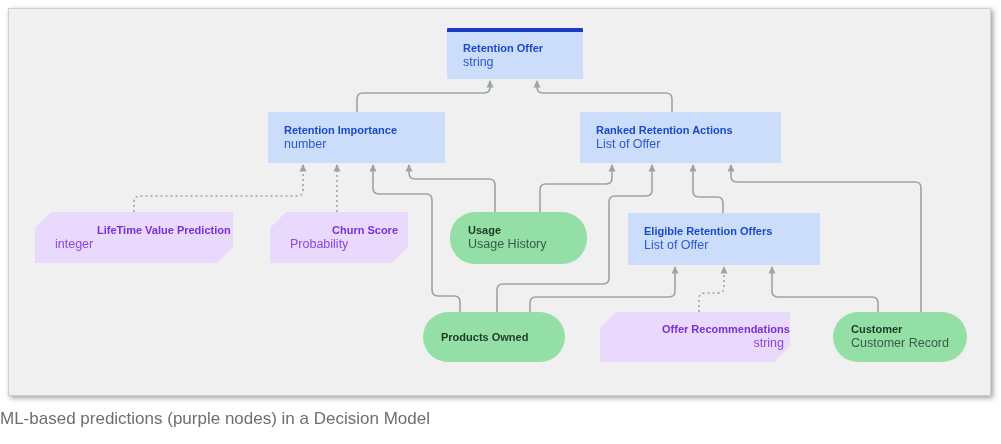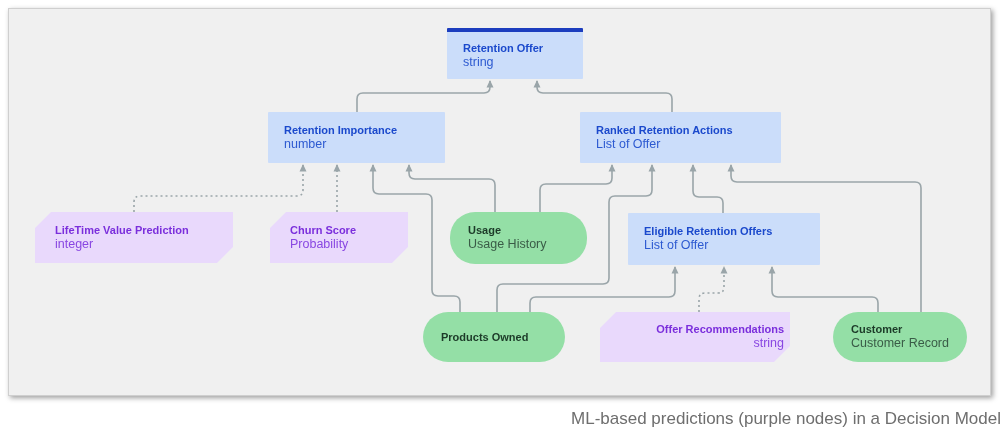--- a/index.html
+++ b/index.html
@@ -26,28 +26,28 @@
     padding-left:16px;padding-right:6px;cursor:default;
   }
   .node .title{font-size:11px;font-weight:bold;line-height:1.3;white-space:nowrap;}
   .node .subtitle{font-size:12.5px;line-height:1.25;white-space:nowrap;}
   .node.decision{background:var(--blue-fill,#cbddfa);border-radius:1px;}
   .node.decision .title{color:var(--blue-title,#1b49cc);}
   .node.decision .subtitle{color:var(--blue-sub,#2d5ad1);}
   .node.decision.selected{border-top:4px solid var(--blue-bar,#1c3dbe);}
   .node.prediction{background:var(--purple-fill,#e9d9fc);padding-left:20px;
     clip-path:polygon(16px 0,100% 0,100% calc(100% - 16px),calc(100% - 16px) 100%,0 100%,0 16px);}
-  .node.prediction .title{color:var(--purple-title,#7b2fdc);}
+  .node.prediction .title{color:var(--purple-title,#7b2fdc);margin-left:42px;}
   .node.prediction .subtitle{color:var(--purple-sub,#8947e2);}
   .node.input-data{background:var(--green-fill,#94dfa6);border-radius:25px;padding-left:18px;}
   .node.input-data .title{color:var(--green-title,#1c3a28);}
   .node.input-data .subtitle{color:var(--green-sub,#3a5c47);}
   .caption{
     position:absolute;left:0;top:409px;width:100%;
-    text-align:right;font-size:17px;color:var(--caption,#6e6e6e);
+    text-align:left;font-size:17px;color:var(--caption,#6e6e6e);
   }
 </style>
 </head>
 <body>
 
 <div class="page">
   <div class="panel"></div>
   <svg class="edges" width="1001" height="444" viewBox="0 0 1001 444">
     <defs>
       <marker id="arrow" markerWidth="9" markerHeight="9" refX="7" refY="4" orient="auto" markerUnits="userSpaceOnUse">

